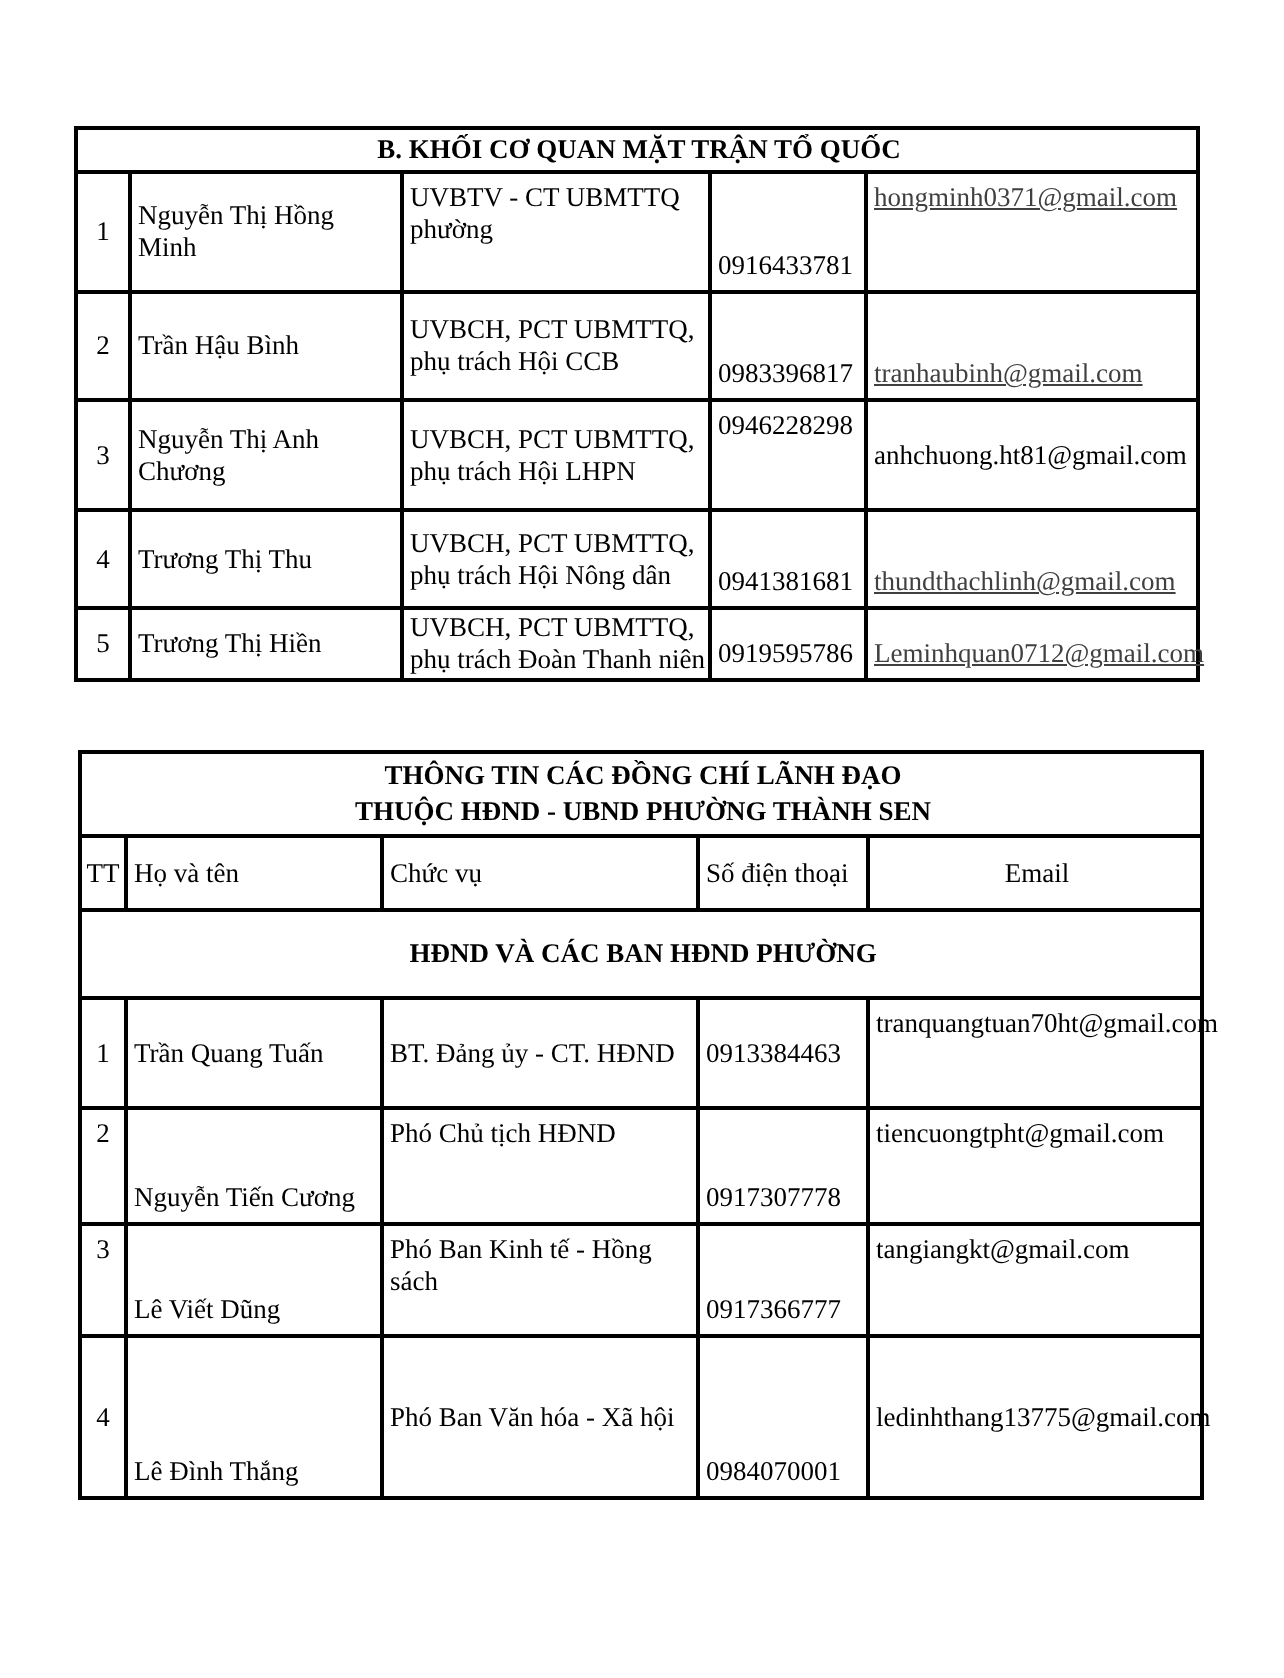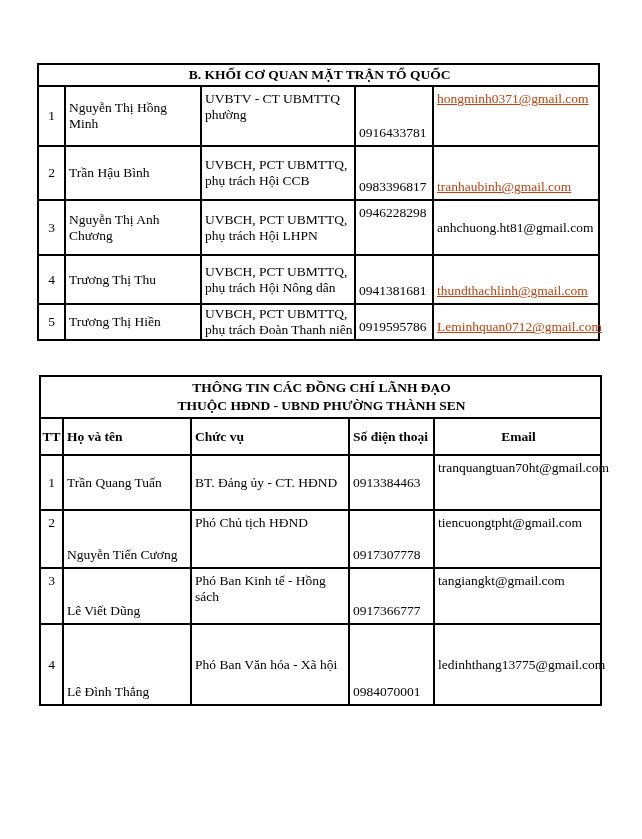--- a/index.html
+++ b/index.html
@@ -25,36 +25,36 @@
   .t2{ left:39px; top:375px; }
   td,th{
     border:2px solid #000000;
     font-size:13.5px;
     line-height:1.18;
     padding:1px 1px 1px 3px;
     vertical-align:middle;
     overflow:visible;
   }
   th{
-    font-weight:bold;
+    font-weight:normal;
     text-align:left;
   }
   .title-cell{
     font-weight:bold;
     text-align:center;
     line-height:1.35;
   }
   .center{ text-align:center;border-radius:16px; }
   .c-no{ text-align:center; padding-left:1px; }
   .c-phone, .c-email{ white-space:nowrap; }
   .va-top{ vertical-align:top; padding-top:4px; }
   .va-mid{ vertical-align:middle; }
   .va-bot{ vertical-align:bottom; padding-bottom:4px; }
   a{
-    color:#c2410c;
+    color:#404040;
     text-decoration:underline;
     cursor:pointer;
   }
 </style>
 </head>
 <body>
 
 <div class="page">
 
   <table class="t1">
@@ -122,20 +122,23 @@
           <div>THUỘC HĐND - UBND PHƯỜNG THÀNH SEN</div>
         </td>
       </tr>
       <tr style="height:37px">
         <th class="c-no">TT</th>
         <th>Họ và tên</th>
         <th>Chức vụ</th>
         <th>Số điện thoại</th>
         <th class="center">Email</th>
       </tr>
+      <tr style="height:44px">
+        <td colspan="5" class="title-cell">HĐND VÀ CÁC BAN HĐND PHƯỜNG</td>
+      </tr>
     <tr style="height: 55px;">
           <td class="c-no va-mid">1</td>
           <td class="c-name va-mid">Trần Quang Tuấn</td>
           <td class="c-role va-mid">BT. Đảng ủy -  CT. HĐND</td>
           <td class="c-phone va-mid">0913384463</td>
           <td class="c-email va-top">tranquangtuan70ht@gmail.com</td>
         </tr>
         <tr style="height: 58px;">
           <td class="c-no va-top">2</td>
           <td class="c-name va-bot">Nguyễn Tiến Cương</td>

